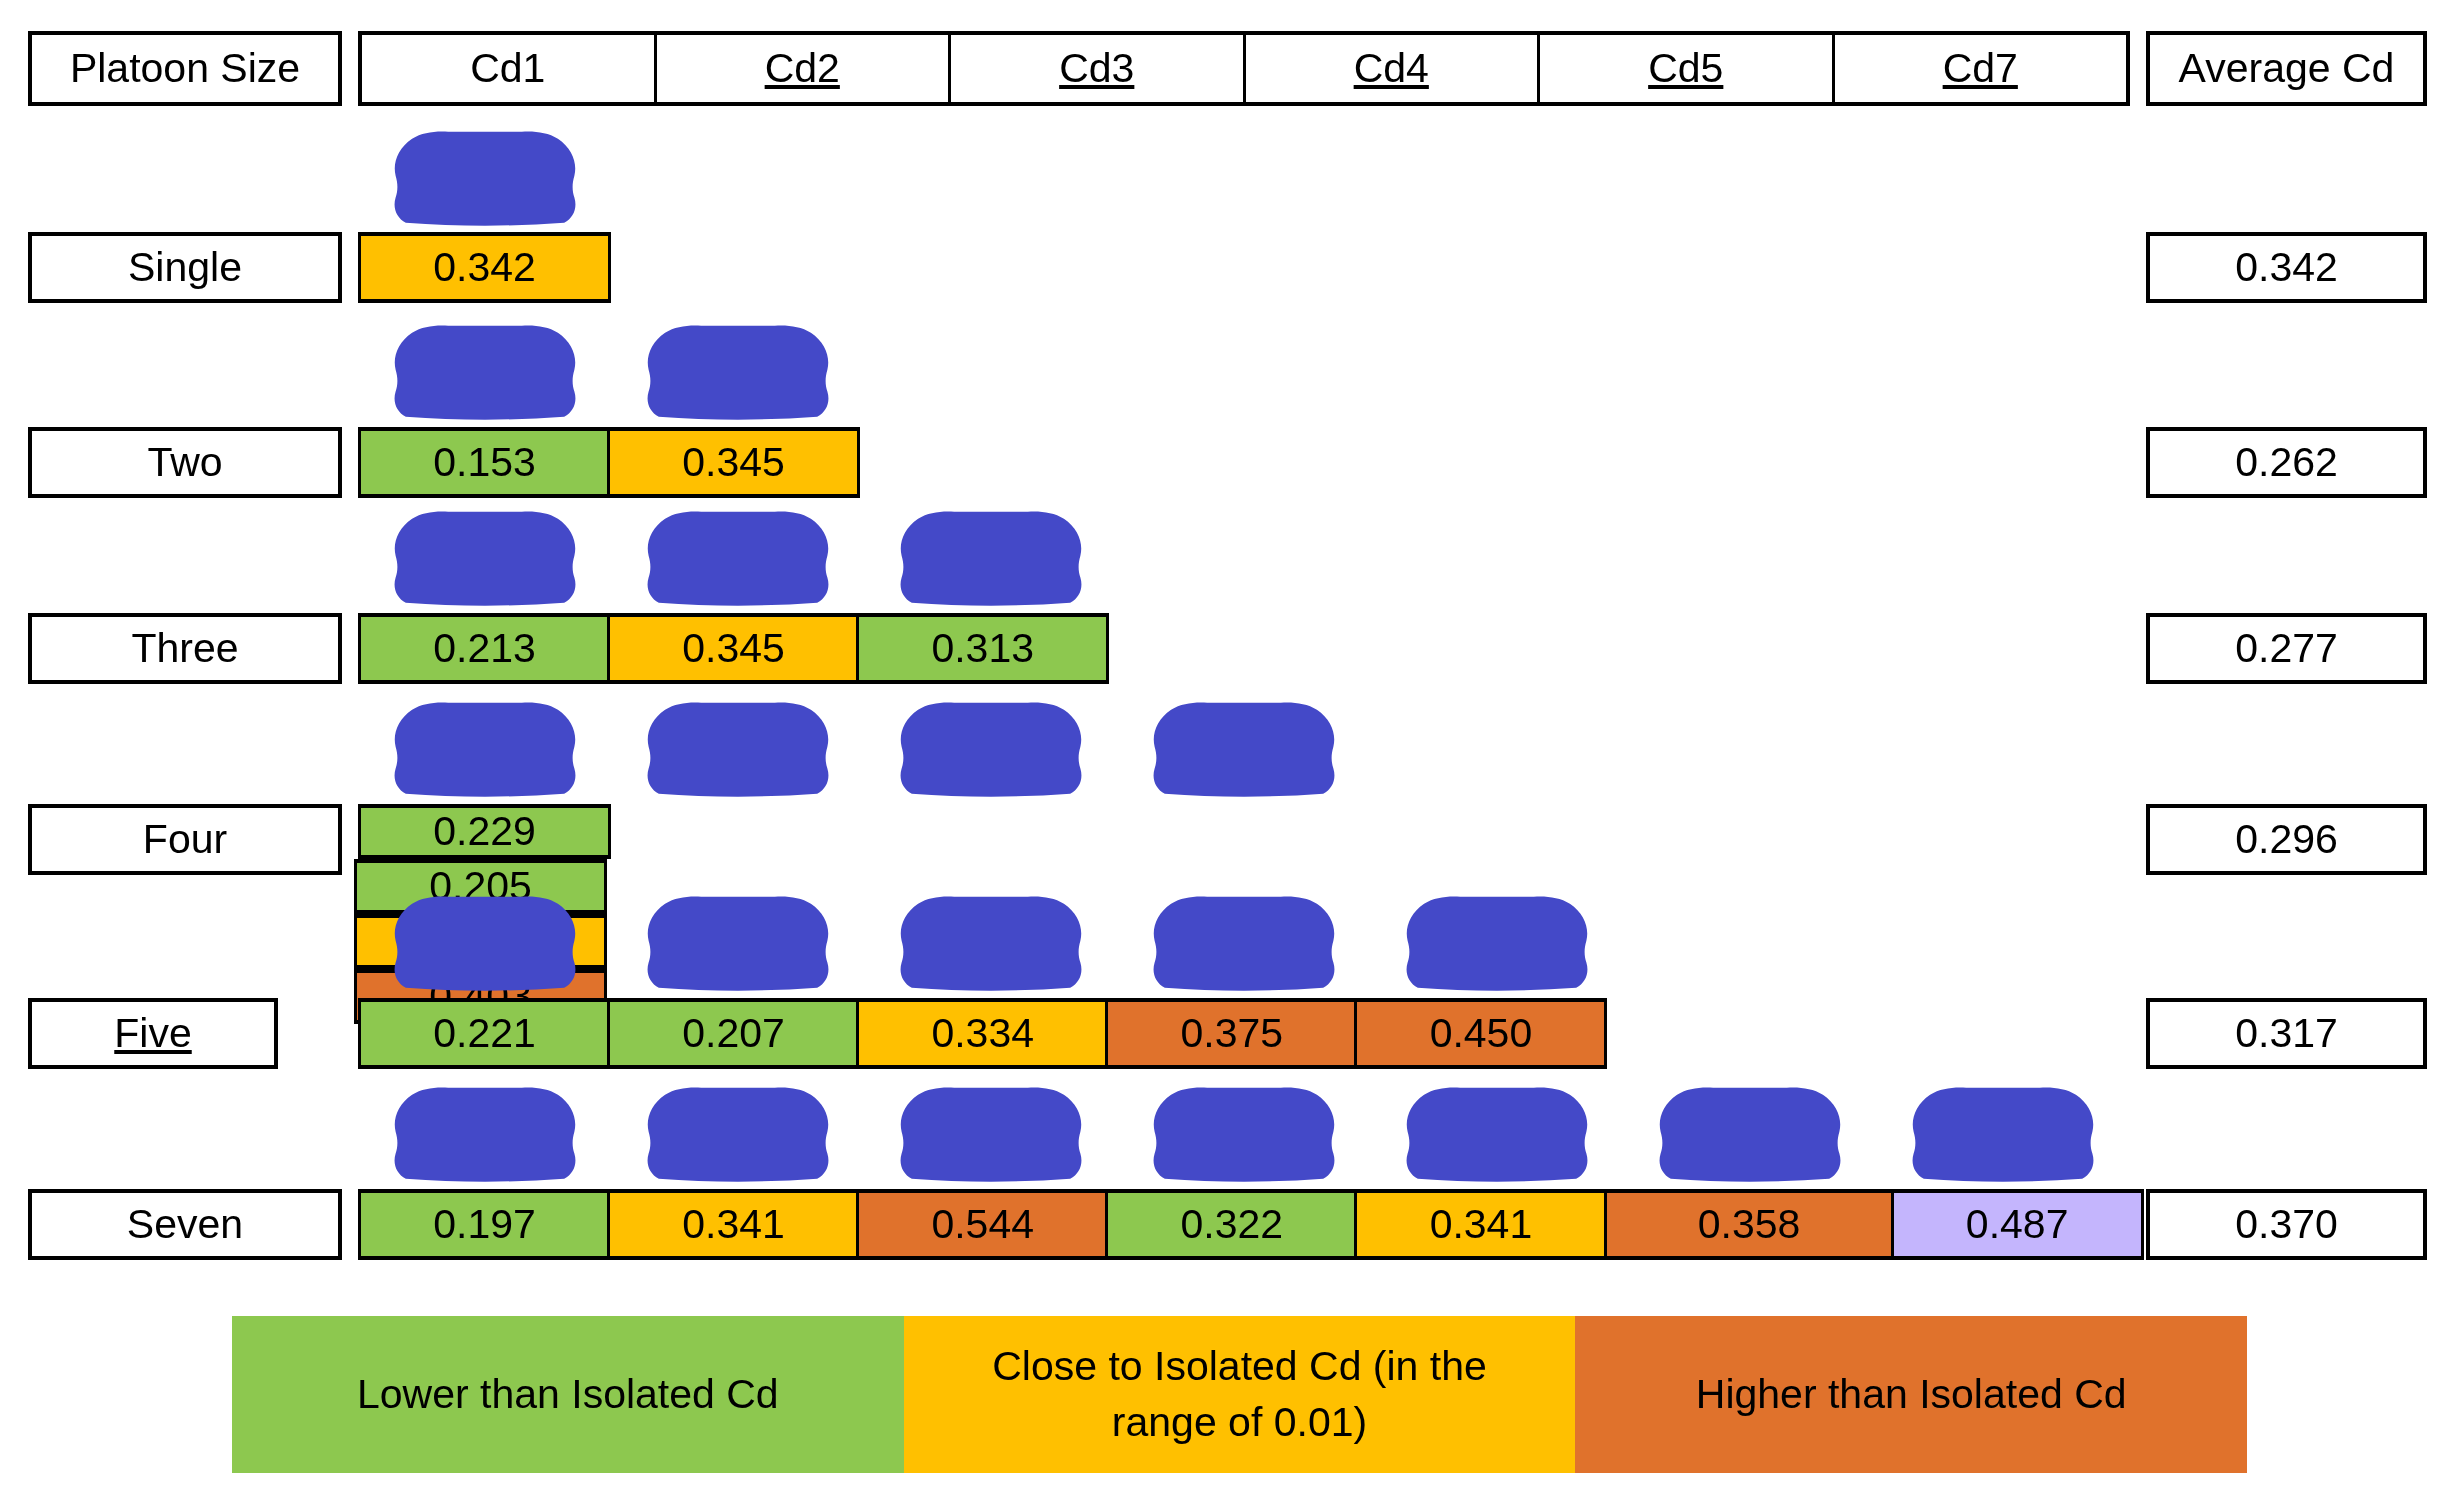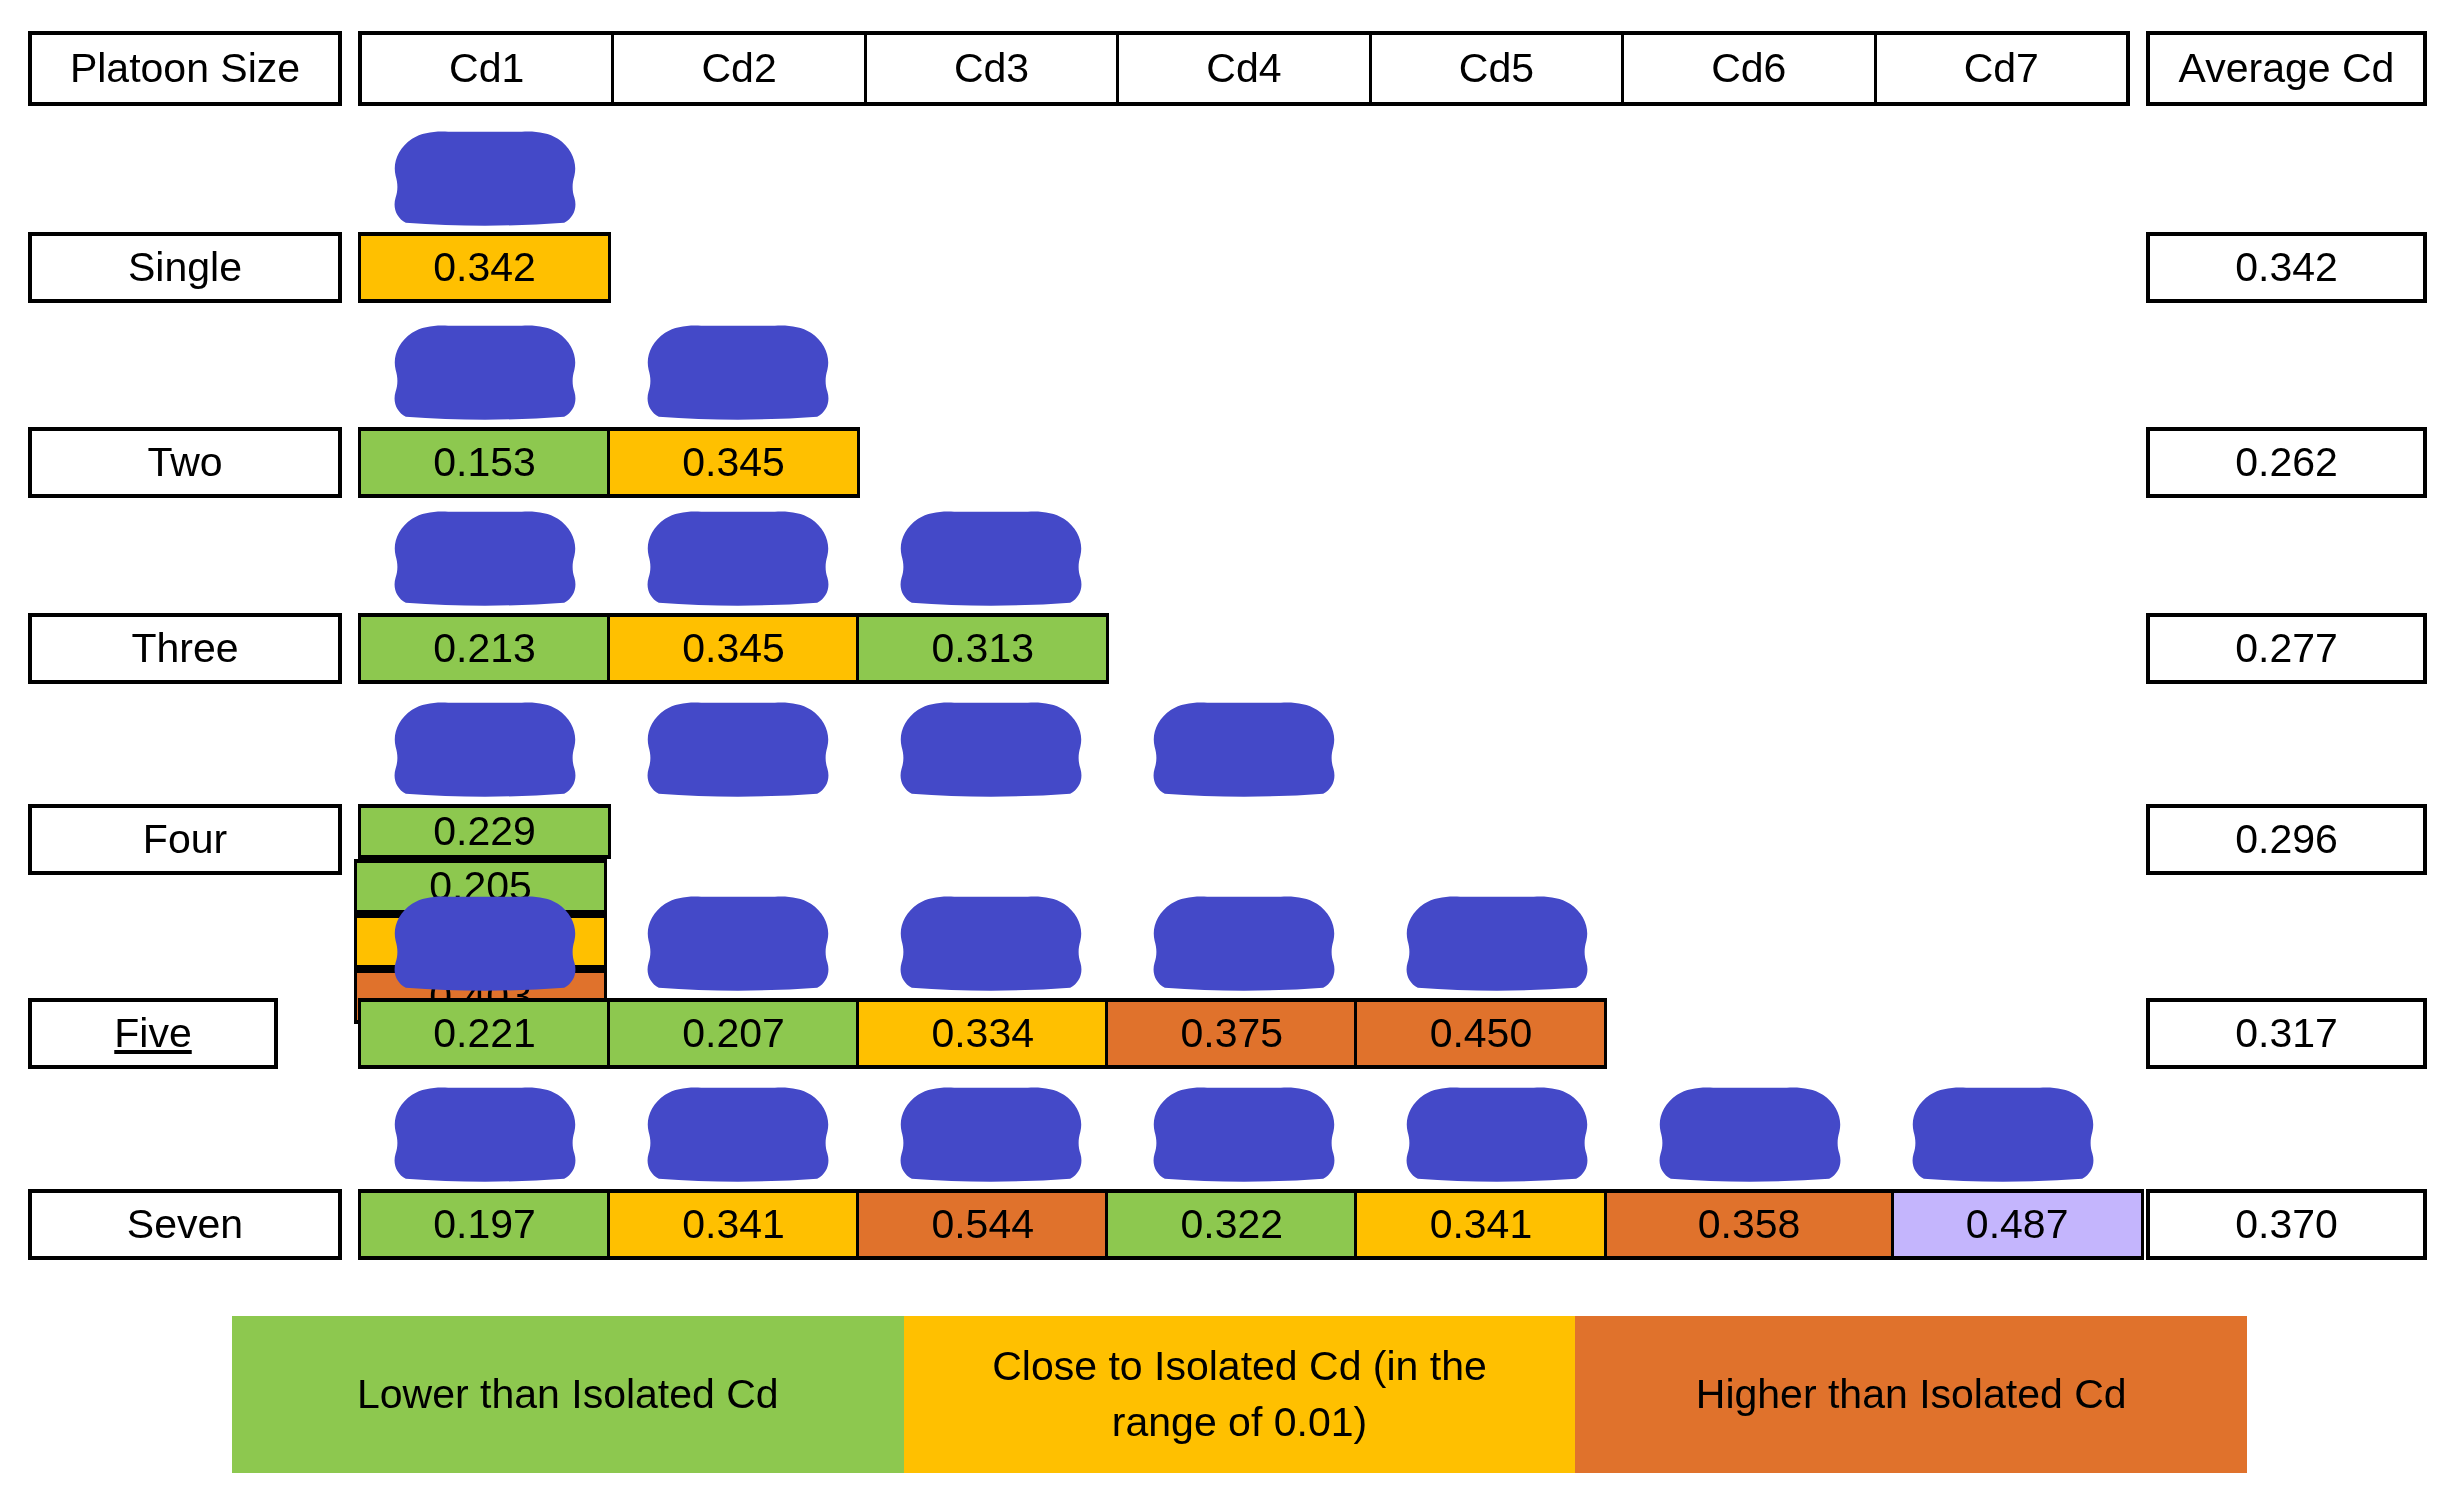--- a/index.html
+++ b/index.html
@@ -21,21 +21,21 @@
   #hdr-avg{left:2146px;width:281px;}
   #cd-header-row{
     position:absolute;top:31px;left:358px;width:1772px;height:75px;
     border:4.7px solid #000;box-sizing:border-box;
     display:flex;background:#fff;
   }
   .cd-header-cell{
     flex:1;display:flex;align-items:center;justify-content:center;
     font-size:41px;
   }
-  .cd-header-cell + .cd-header-cell{border-left:3.9px solid #000;}
+  .cd-header-cell + .cd-header-cell{border-left:3.9px solid #000;text-decoration:underline;}
   .car{position:absolute;width:196px;height:96px;}
   .box{
     position:absolute;height:71px;
     border:4.7px solid #000;box-sizing:border-box;
     display:flex;align-items:center;justify-content:center;
     font-size:41px;background:#fff;
   }
   .cells{position:absolute;display:flex;height:71px;}
   .cell{
     box-sizing:border-box;height:71px;
@@ -59,21 +59,20 @@
 
 <div id="root">
   <div class="hbox" id="hdr-platoon">Platoon Size</div>
 
   <div id="cd-header-row">
       <div class="cd-header-cell">Cd1</div>
       <div class="cd-header-cell">Cd2</div>
       <div class="cd-header-cell">Cd3</div>
       <div class="cd-header-cell">Cd4</div>
       <div class="cd-header-cell">Cd5</div>
-      <div class="cd-header-cell">Cd6</div>
       <div class="cd-header-cell">Cd7</div>
     </div>
 
   <div class="hbox" id="hdr-avg">Average Cd</div>
 
   <div id="rows-layer">
       <div class="car" style="left: 387px; top: 130px;"><svg viewBox="0 0 250 122" width="100%" height="100%">
           <path d="M24 118 C12 112 7 99 11 86 C14 77 14 68 11 58 C7 42 14 23 32 11 C45 3 61 1 78 2 L172 2 C189 1 205 3 218 11 C236 23 243 42 239 58 C236 68 236 77 239 86 C243 99 238 112 226 118 C159 123 91 123 24 118 Z" fill="#4449C8"></path>
         </svg></div>
       <div class="box" style="left: 28px; top: 232px; width: 314px;">Single</div>

